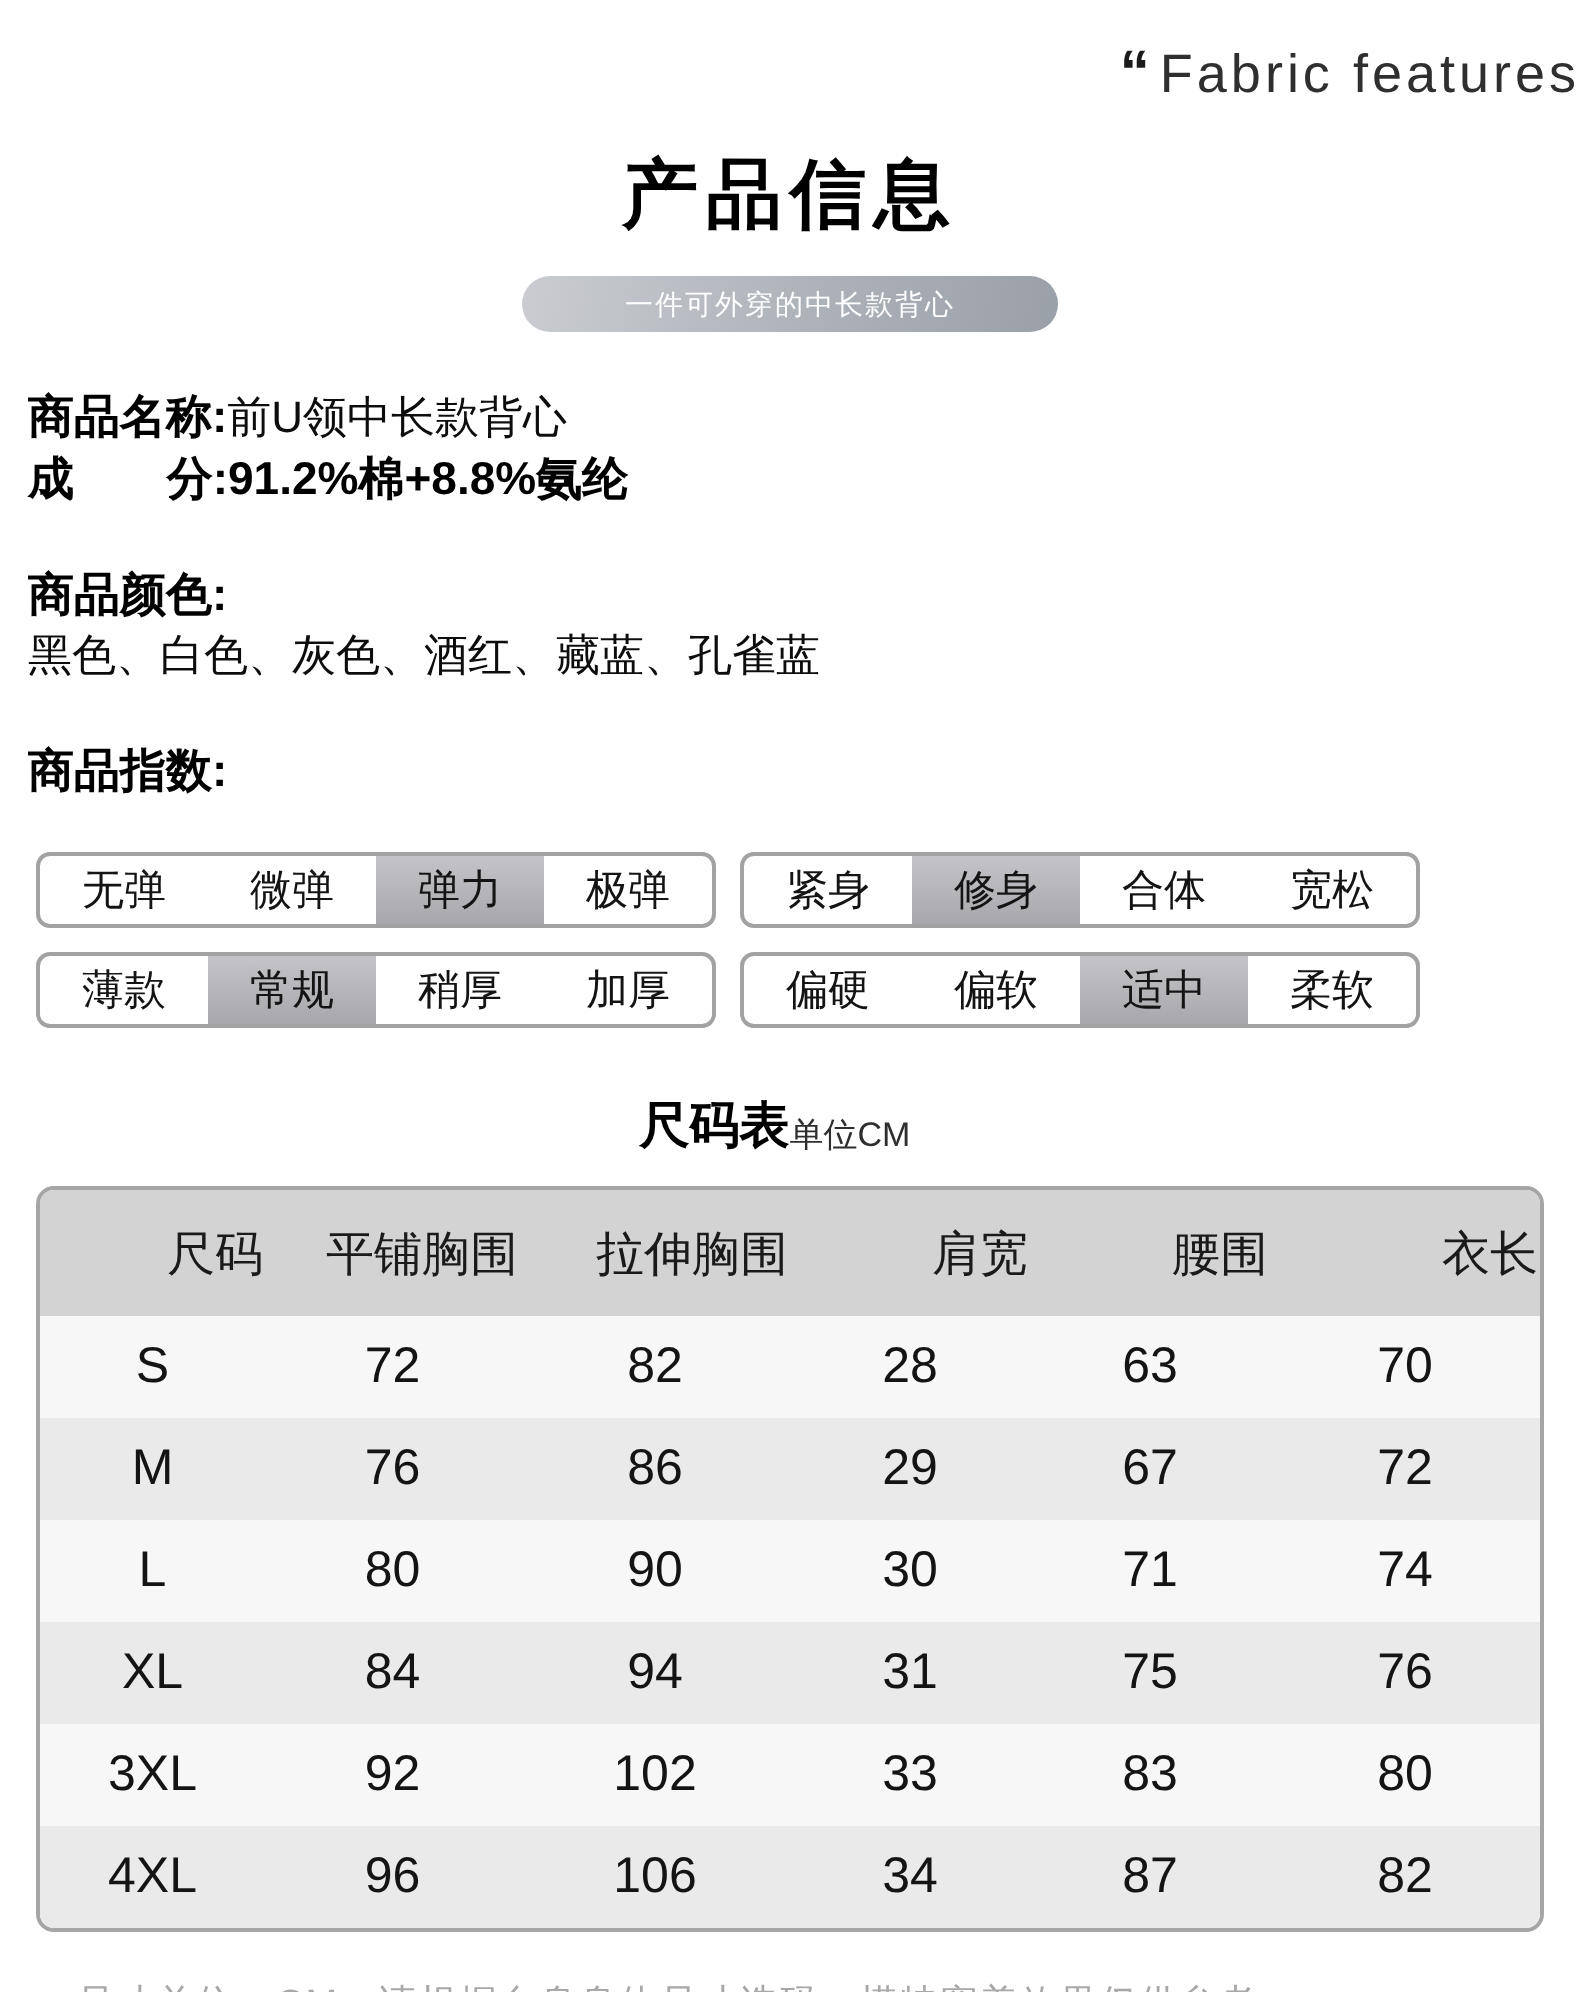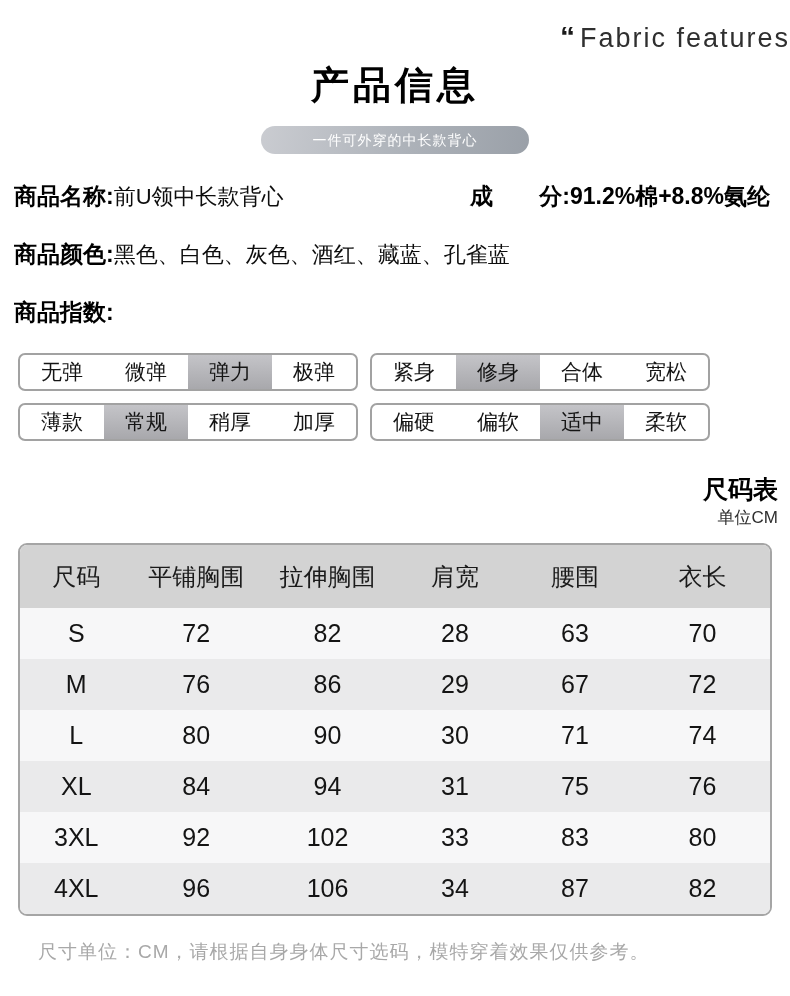--- a/index.html
+++ b/index.html
@@ -9,30 +9,30 @@
     color:#111;overflow:hidden;
   }
   
   .fabric{
     text-align:right;padding-top:20px;font-size:27px;color:#2f2f2f;
     letter-spacing:2px;font-weight:300;
   }
   .fabric .quote{font-weight:bold;font-size:30px;margin-right:3px;color:#1a1a1a;}
   .page-title{
     text-align:center;font-size:38px;font-weight:bold;letter-spacing:4px;
-    margin-top:6px;color:#000;
+    margin-top:18px;color:#000;
   }
   .banner{
     width:268px;height:28px;margin:15px auto 0;border-radius:14px;
     background:linear-gradient(100deg,#caccd1 0%,#adb2b9 55%,#9aa0a8 100%);
     color:#ffffff;font-size:14px;text-align:center;line-height:28px;letter-spacing:1px;
   }
   
   .info{padding:0 14px;}
-  .info-row{margin-top:27px;font-size:22px;display:flex;align-items:baseline;}
+  .info-row{margin-top:27px;font-size:22px;display:flex;align-items:baseline;flex-direction:column;}
   .info-row.split{justify-content:space-between;padding-right:6px;}
   .lbl{font-weight:bold;font-size:23px;color:#000;white-space:nowrap;}
   .val{font-weight:500;color:#0d0d0d;white-space:nowrap;}
   .comp-lbl{display:inline-flex;width:100px;justify-content:space-between;}
   
   .index-grid{
     display:grid;grid-template-columns:340px 340px;column-gap:72px;row-gap:28px;
     margin:25px 18px 0;
     gap:12px;
   }
@@ -40,33 +40,32 @@
     display:flex;height:34px;border:2px solid #a2a2a2;border-radius:7px;
     overflow:hidden;background:#fff;
   }
   .opt-cell{
     flex:1;display:flex;align-items:center;justify-content:center;
     font-size:21px;color:#141414;
   }
   .opt-cell.active{background:linear-gradient(#c4c4c8,#a8a8ac);}
   
   .size-head{
-    display:flex;justify-content:flex-start;align-items:flex-end;
-    margin:32px 12px 0 18px;
-    flex-direction:column;
+    display:flex;justify-content:center;align-items:flex-end;
+    margin:32px 33px 0 18px;
   }
   .size-title{font-size:25px;font-weight:bold;color:#000;}
   .size-unit{font-size:17px;color:#2e2e2e;}
   .size-table-wrap{
     margin:14px 18px 0;border:2px solid #a5a5a5;border-radius:9px;overflow:hidden;
   }
   table{width:100%;border-collapse:collapse;}
   thead th{
     background:#d3d3d3;height:61px;font-size:24px;font-weight:normal;
-    text-align:center;color:#1a1a1a;
+    text-align:right;color:#1a1a1a;
   }
   tbody td{height:49px;text-align:center;font-size:25px;color:#141414;font-weight:300;}
   tbody tr:nth-child(odd){background:#f7f7f8;}
   tbody tr:nth-child(even){background:#eaeaeb;}
   
   .footer-note{margin:23px 0 0 38px;font-size:19px;color:#a8a8a8;letter-spacing:1px;}
 </style>
 </head>
 <body>
 

